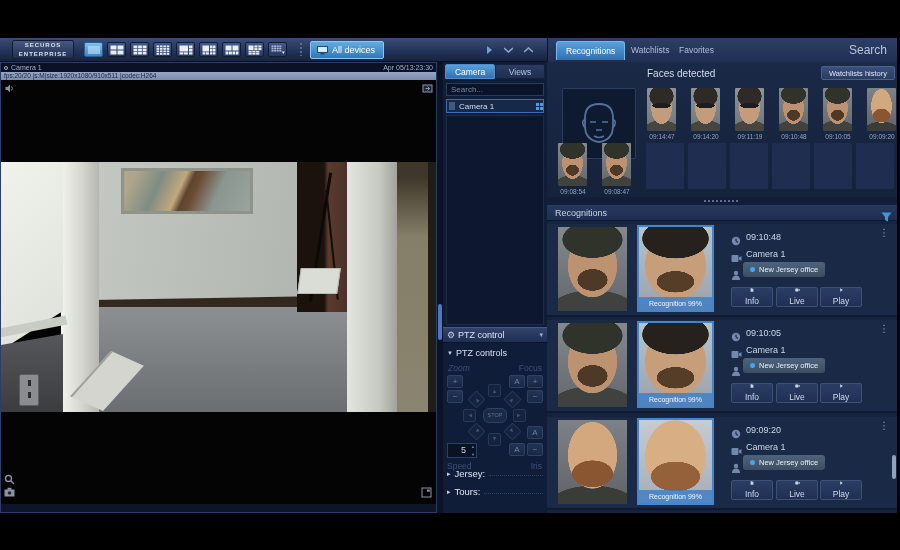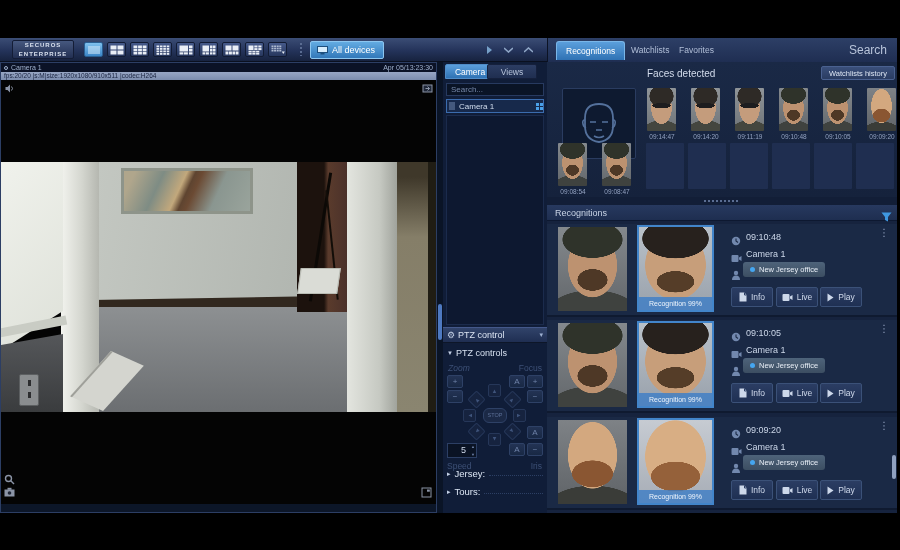--- a/index.html
+++ b/index.html
@@ -151,21 +151,21 @@
   .rmatch{position:absolute;left:90px;top:1px;width:77px;height:87px;border:2px solid #4285ca;}
   .rmatchlbl{position:absolute;left:0;bottom:0;width:100%;height:13px;background:rgba(62,126,198,.82);
              font-size:7px;color:#eef4fc;text-align:center;line-height:13px;}
   .ric{position:absolute;left:184px;width:11px;height:11px;color:#7288ae;}
   .rtext{position:absolute;left:199px;font-size:9px;color:#ccd7e9;}
   .tag{position:absolute;left:196px;height:15px;display:inline-flex;align-items:center;gap:4px;padding:0 7px;
        background:linear-gradient(#4e637a,#3c4e62);border-radius:3px;font-size:7.5px;color:#e8eef6;}
   .tag .dot{width:5px;height:5px;border-radius:50%;background:#45a6f0;}
   .rbtn{position:absolute;top:63px;width:42px;height:20px;display:flex;align-items:center;justify-content:center;gap:4px;
         background:linear-gradient(#2b3d63,#1f3053);border:1px solid #3b5178;border-radius:2px;
-        font-size:8.5px;color:#d0daec;padding:0;}
+        font-size:8.5px;color:#d0daec;padding:0;flex-direction:column;}
   .kebab{position:absolute;right:8px;top:4px;font-size:10px;color:#92a2c0;line-height:10px;}
   .rscroll{position:absolute;left:345px;top:393px;width:4px;height:24px;background:#8fa1c0;border-radius:2px;}
 
   
   .fw{background:
       radial-gradient(ellipse 32% 6% at 50% 41%,#1d1d1f 98%,transparent),
       radial-gradient(ellipse 42% 26% at 50% 19%,#2e2a26 98%,transparent),
       radial-gradient(ellipse 36% 38% at 50% 46%,#c49c7c 98%,transparent),
       radial-gradient(ellipse 66% 28% at 50% 103%,#44463f 98%,transparent),
       linear-gradient(#8f9498,#6f7478);}
@@ -413,21 +413,21 @@
       </span>
     </div>
   </div>
 
   <div class="vsplit">
     <div class="vsplit-handle"></div>
   </div>
 
   <div class="midpanel">
     <div class="mtab active" style="left:2px;">Camera</div>
-    <div class="mtab" style="left:44px;">Views</div>
+    <div class="mtab" style="left:52px;">Views</div>
     <input class="msearch" placeholder="Search..." style="">
     <div class="ditem">
       <span class="dic"></span>
       <span>Camera 1</span>
       <span class="minigrid"></span>
     </div>
     <div class="dlist"></div>
 
     <div class="ptzhead">
       <span class="gear">⚙</span>

